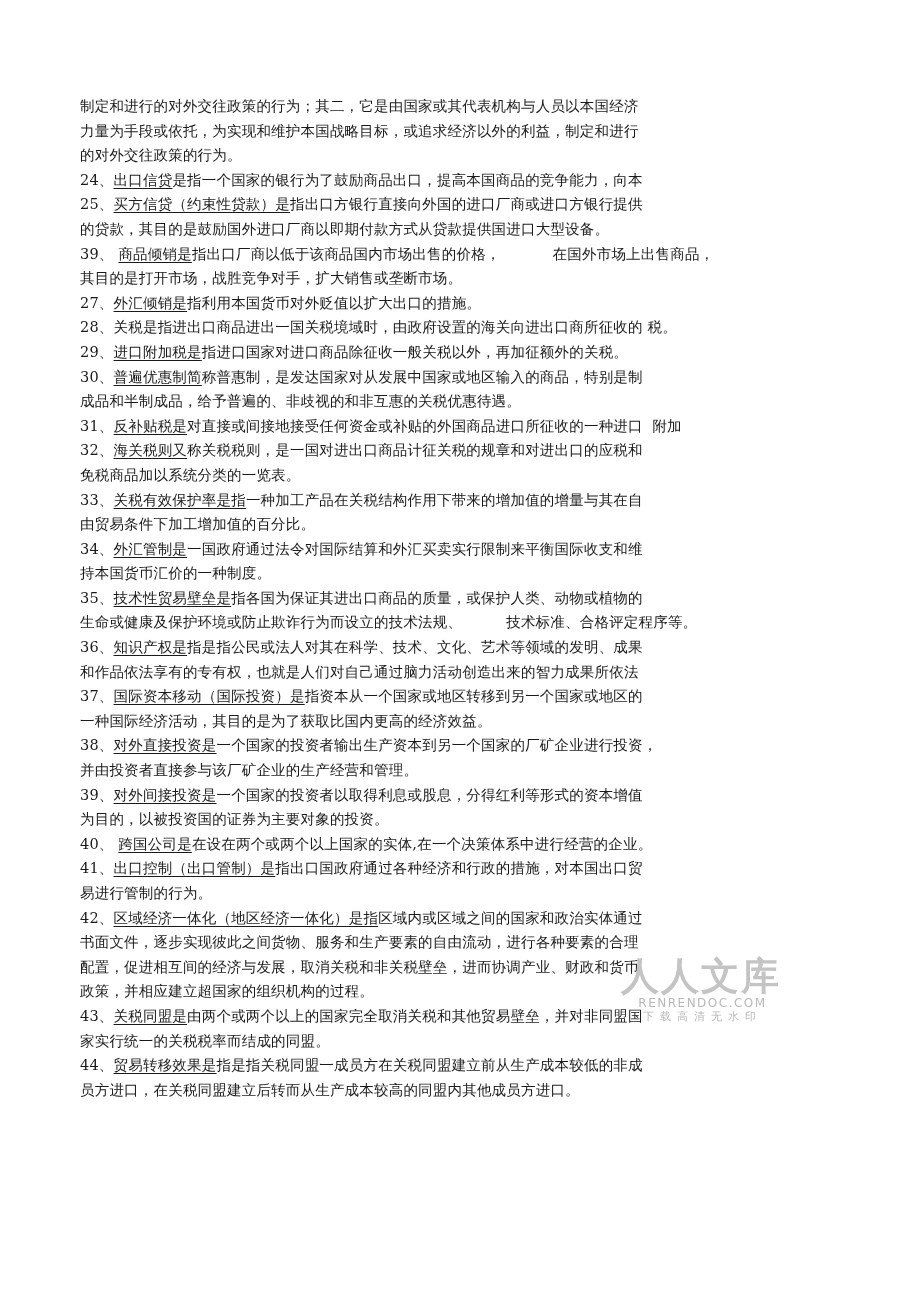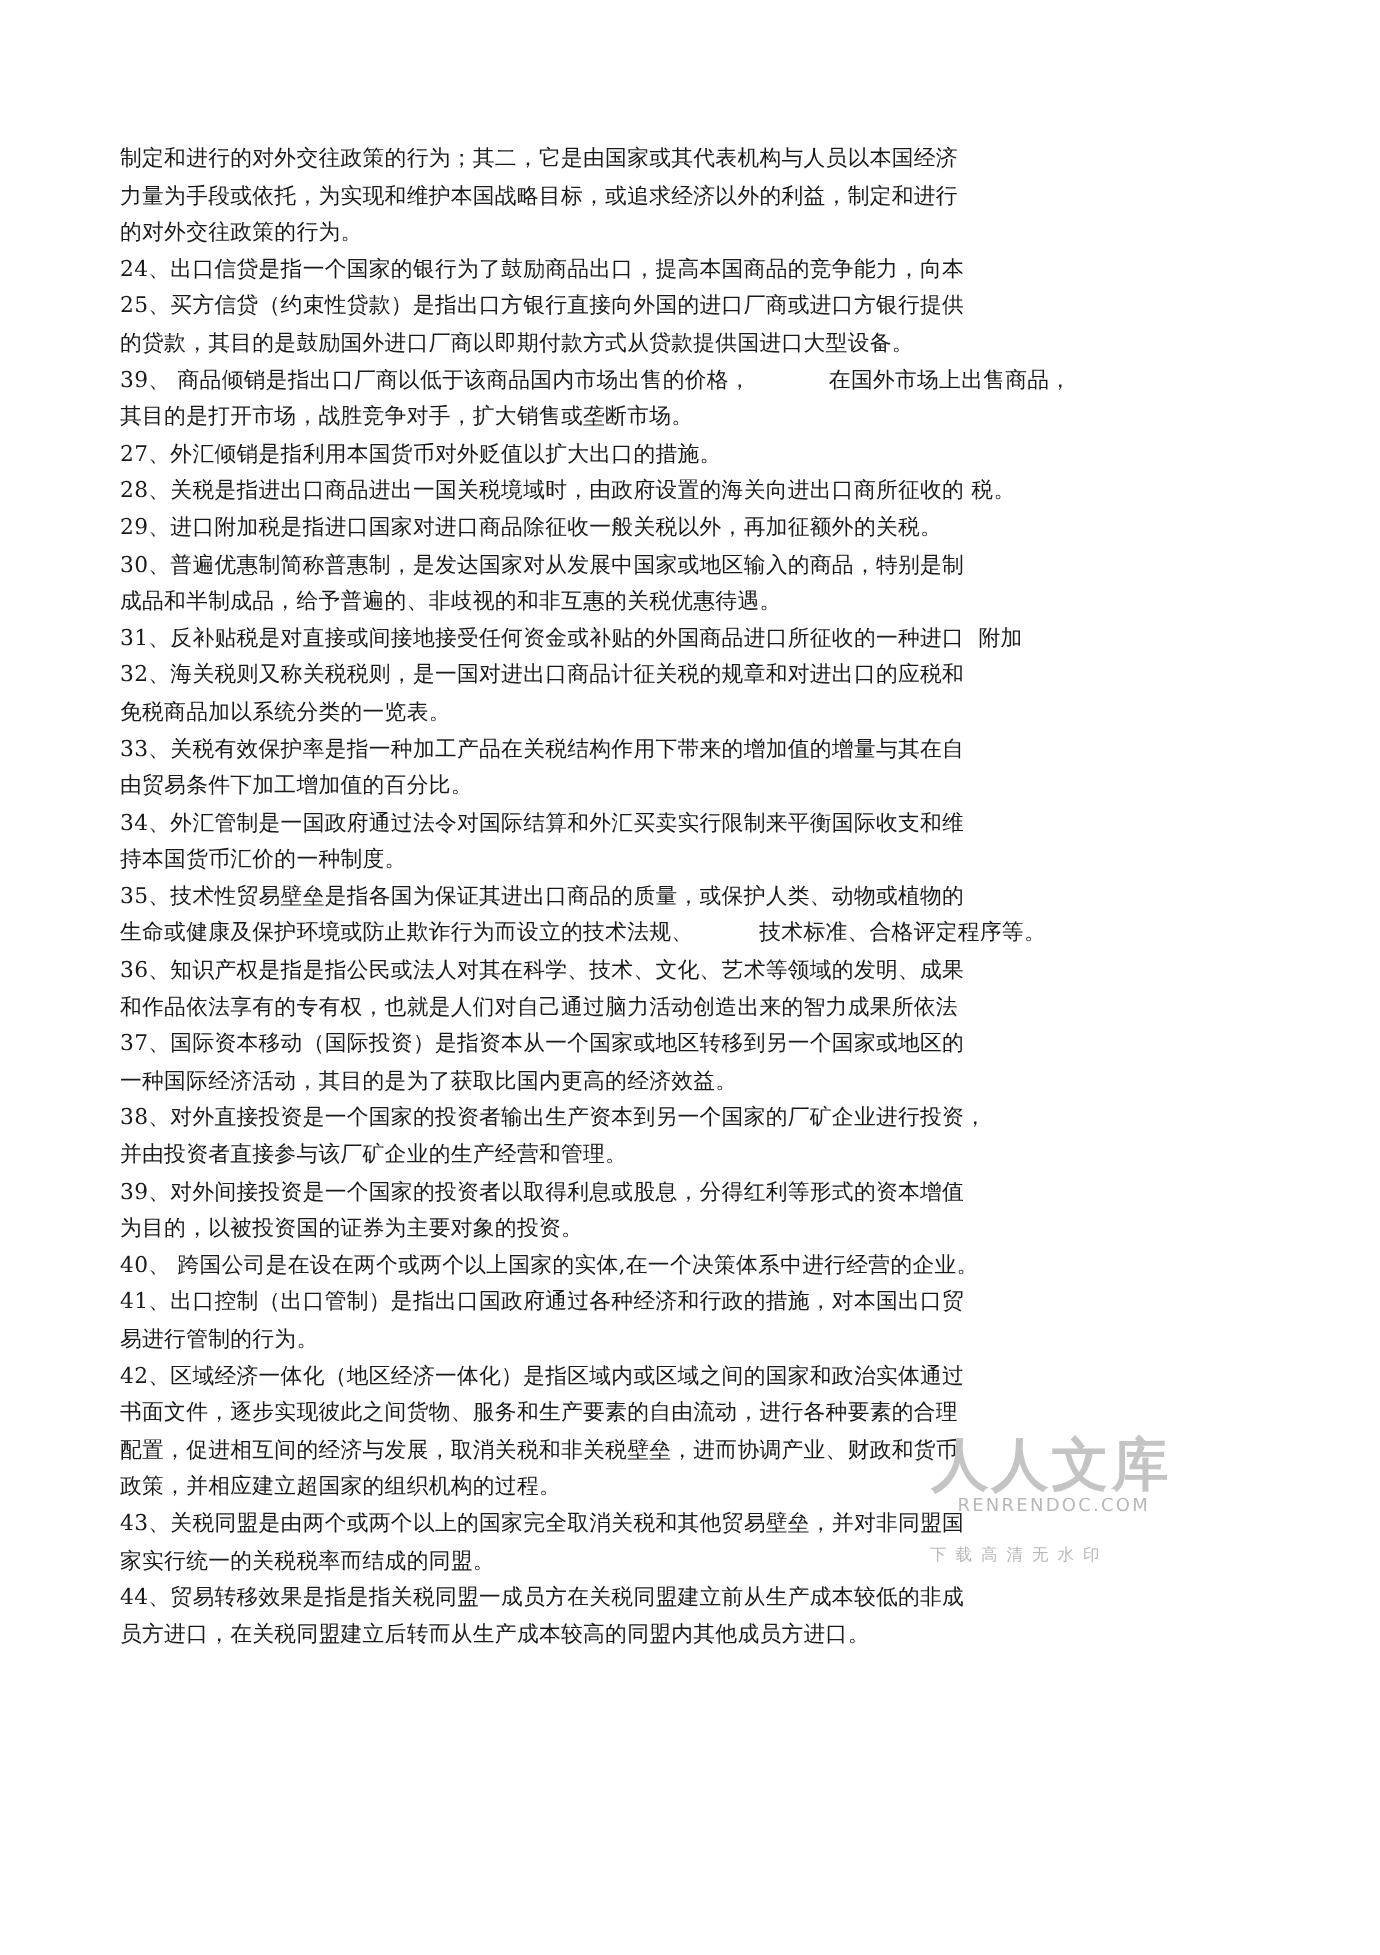--- a/index.html
+++ b/index.html
@@ -4,30 +4,30 @@
   <style>
     html, body { margin: 0; padding: 0; background: #ffffff; }
     body { width: 920px; height: 1303px; position: relative; overflow: hidden; }
     .page {
       position: absolute; left: 80px; top: 94px; width: 700px;
       font-family: "DejaVu Serif", "Liberation Serif", serif;
       font-size: 14.5px; color: #1a1a1a; line-height: 24.6px;
       letter-spacing: 0.2px;
     }
     .line { white-space: pre; height: 24.6px; }
-    .term { text-underline-offset: 3px; text-decoration-thickness: 1px; }
+    .term { text-decoration: underline; text-underline-offset: 3px; text-decoration-thickness: 1px; }
     .gap { display: inline-block; }
     .watermark {
       position: absolute; left: 620px; top: 956px; width: 165px; text-align: center;
       font-family: "DejaVu Sans", "Liberation Sans", sans-serif; color: #c8c8c8;
       pointer-events: none;
     }
     .wm-logo { font-size: 38px; font-weight: bold; letter-spacing: 2px; line-height: 40px; color: #c4c4c4; text-align: right; padding-right: 4px; }
     .wm-domain { font-size: 12px; letter-spacing: 1.5px; line-height: 14px; color: #b8b8b8; }
-    .wm-slogan { font-size: 11px; letter-spacing: 6px; line-height: 14px; color: #b8b8b8; text-align: left; margin-top: 20px; }
+    .wm-slogan { font-size: 11px; letter-spacing: 6px; line-height: 14px; color: #b8b8b8; text-align: center; }
   </style>
 </head>
 <body>
 
 <div class="page">
 
   <div class="line">制定和进行的对外交往政策的行为；其二，它是由国家或其代表机构与人员以本国经济</div>
   <div class="line">力量为手段或依托，为实现和维护本国战略目标，或追求经济以外的利益，制定和进行</div>
   <div class="line">的对外交往政策的行为。</div>
 

